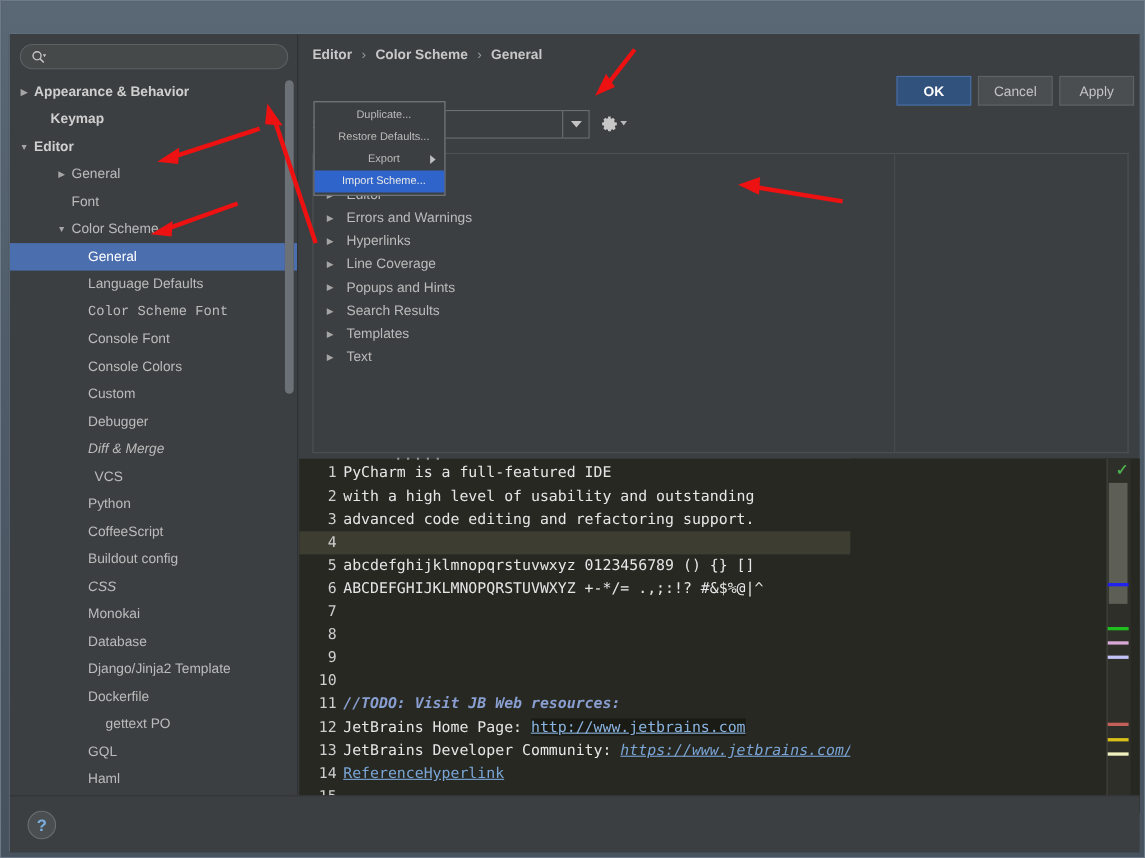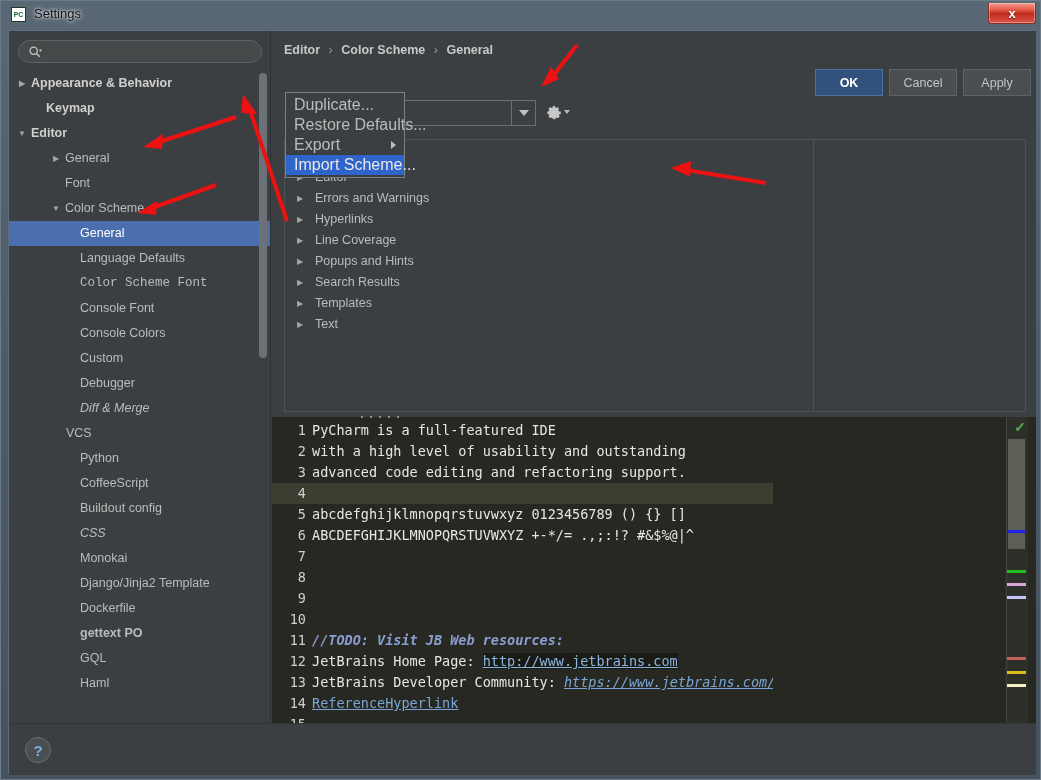--- a/index.html
+++ b/index.html
@@ -145,21 +145,21 @@
   }
 
   
   #popup {
     position: absolute; left: 276px; top: 61px; width: 120px;
     background: #3c3f41; border: 1px solid #7a7f83; z-index: 40;
     padding: 2px 0;
   }
   .m-item {
     position: relative; height: 20px; line-height: 20px;
-    font-size: 16px; color: #bbbbbb; padding-left: 8px; white-space: nowrap;
+    font-size: 10px; color: #bbbbbb; padding-left: 8px; white-space: nowrap; text-align: center;
   }
   .m-item.hl { background: #2f65ca; color: #e8e8e8; }
   .m-item .subtri {
     position: absolute; right: 8px; top: 6px;
     width: 0; height: 0; border-top: 4px solid transparent;
     border-bottom: 4px solid transparent; border-left: 5px solid #bfbfbf;
   }
 
   
   #tree-box {
@@ -263,29 +263,20 @@
   #wm2 { left: 786px; top: 748px; }
 
   
   .arrow { position: absolute; z-index: 55; pointer-events: none; }
 </style>
 </head>
 <body>
 
 <div id="window">
 
-  <div id="titlebar">
-    <div id="app-icon">
-        <span class="pc">PC</span>
-      </div>
-    <div id="win-title">Settings</div>
-    <div id="btn-close">
-      <span class="x">x</span>
-    </div>
-  </div>
 
   <div id="dialog">
 
     <div id="sidebar">
       <div id="search-wrap">
         <svg class="mag" viewBox="0 0 16 16">
           <circle cx="6.5" cy="6.5" r="4.2" fill="none" stroke="#c8c8c8" stroke-width="1.4"></circle>
           <line x1="9.6" y1="9.6" x2="13.5" y2="13.5" stroke="#c8c8c8" stroke-width="1.6"></line>
           <polygon points="12.5,5 16,5 14.25,8" fill="#c8c8c8"></polygon>
         </svg>
@@ -333,45 +324,48 @@
           <div class="t-row">
             <div class="t-lab" style="left: 71px;">Custom</div>
           </div>
           <div class="t-row">
             <div class="t-lab" style="left: 71px;">Debugger</div>
           </div>
           <div class="t-row">
             <div class="t-lab" style="left: 71px; font-style: italic;">Diff &amp; Merge</div>
           </div>
           <div class="t-row">
-            <div class="t-lab" style="left: 57px;">VCS</div>
+            <div class="t-lab" style="left: 77px;">VCS</div>
           </div>
           <div class="t-row">
             <div class="t-lab" style="left: 71px;">Python</div>
           </div>
           <div class="t-row">
             <div class="t-lab" style="left: 71px;">CoffeeScript</div>
           </div>
           <div class="t-row">
             <div class="t-lab" style="left: 71px;">Buildout config</div>
           </div>
           <div class="t-row">
             <div class="t-lab" style="left: 71px; font-style: italic;">CSS</div>
           </div>
           <div class="t-row">
             <div class="t-lab" style="left: 71px;">Monokai</div>
           </div>
           <div class="t-row">
+            <div class="t-lab" style="left: 71px;">Database</div>
+          </div>
+          <div class="t-row">
             <div class="t-lab" style="left: 71px;">Django/Jinja2 Template</div>
           </div>
           <div class="t-row">
             <div class="t-lab" style="left: 71px;">Dockerfile</div>
           </div>
           <div class="t-row">
-            <div class="t-lab" style="left: 71px; font-weight: bold;">gettext PO</div>
+            <div class="t-lab" style="left: 87px;">gettext PO</div>
           </div>
           <div class="t-row">
             <div class="t-lab" style="left: 71px;">GQL</div>
           </div>
           <div class="t-row">
             <div class="t-lab" style="left: 71px;">Haml</div>
           </div>
         </div>
 
       <div id="side-sb-track"></div>

